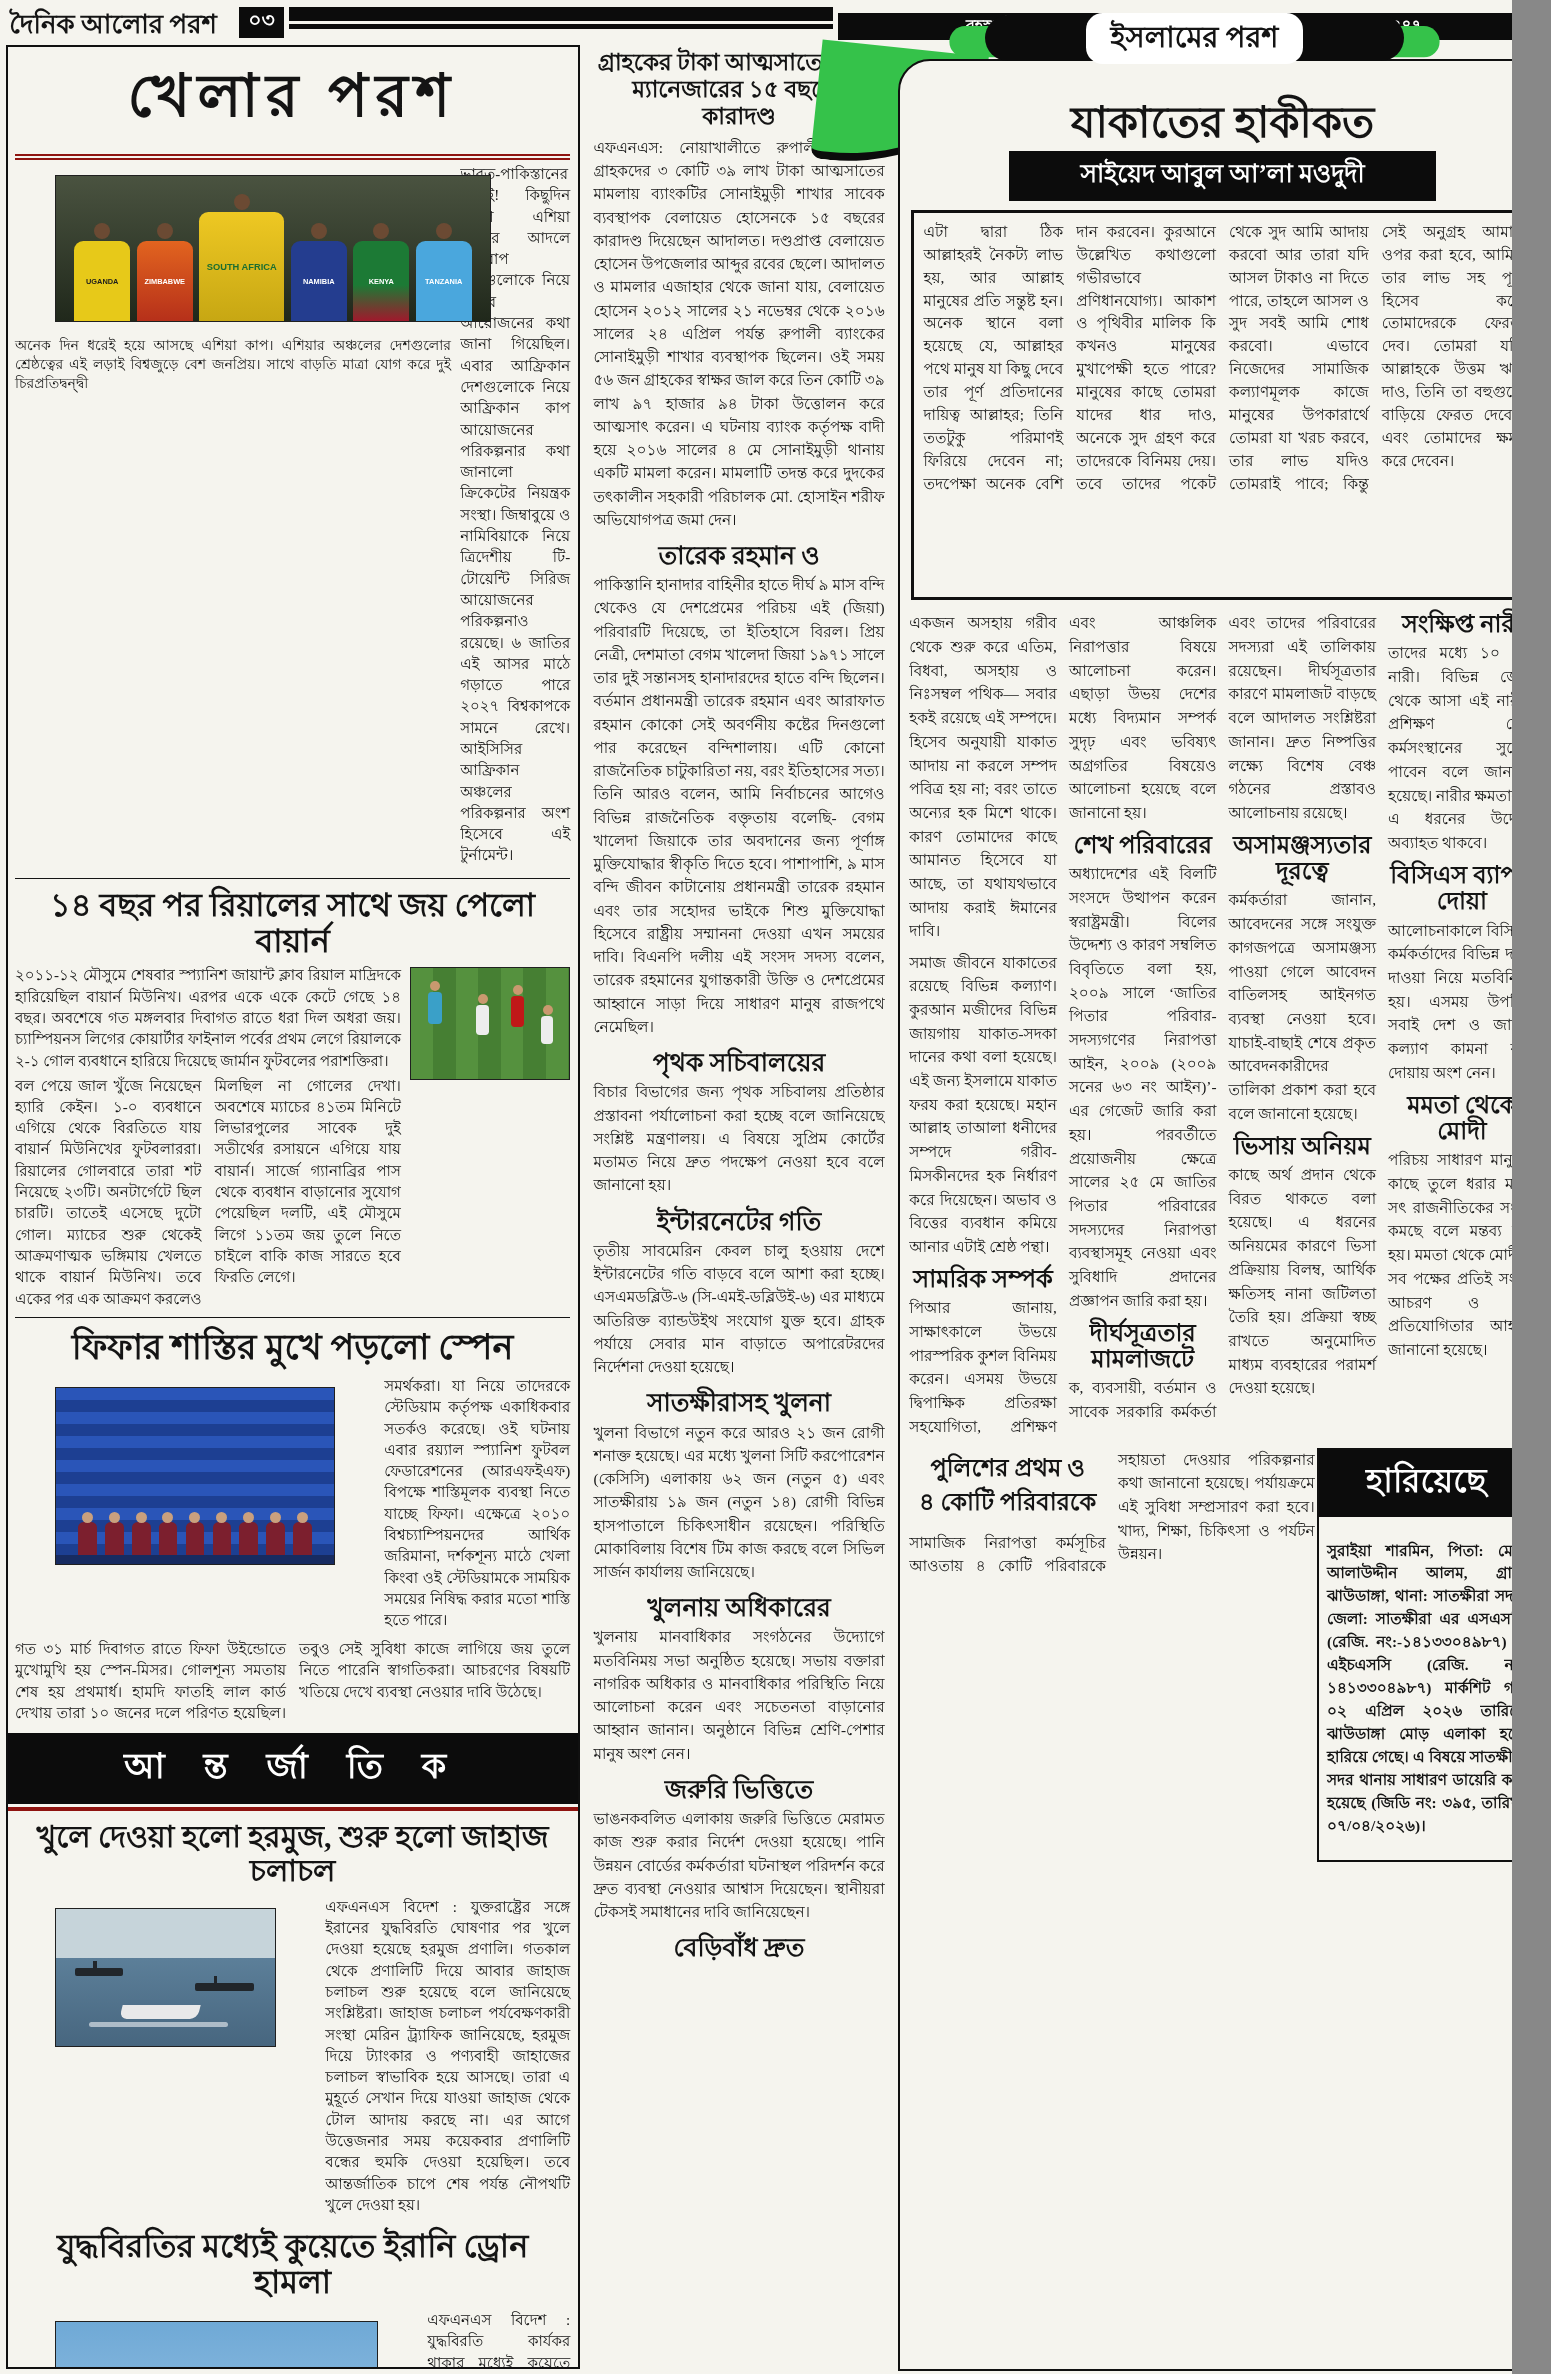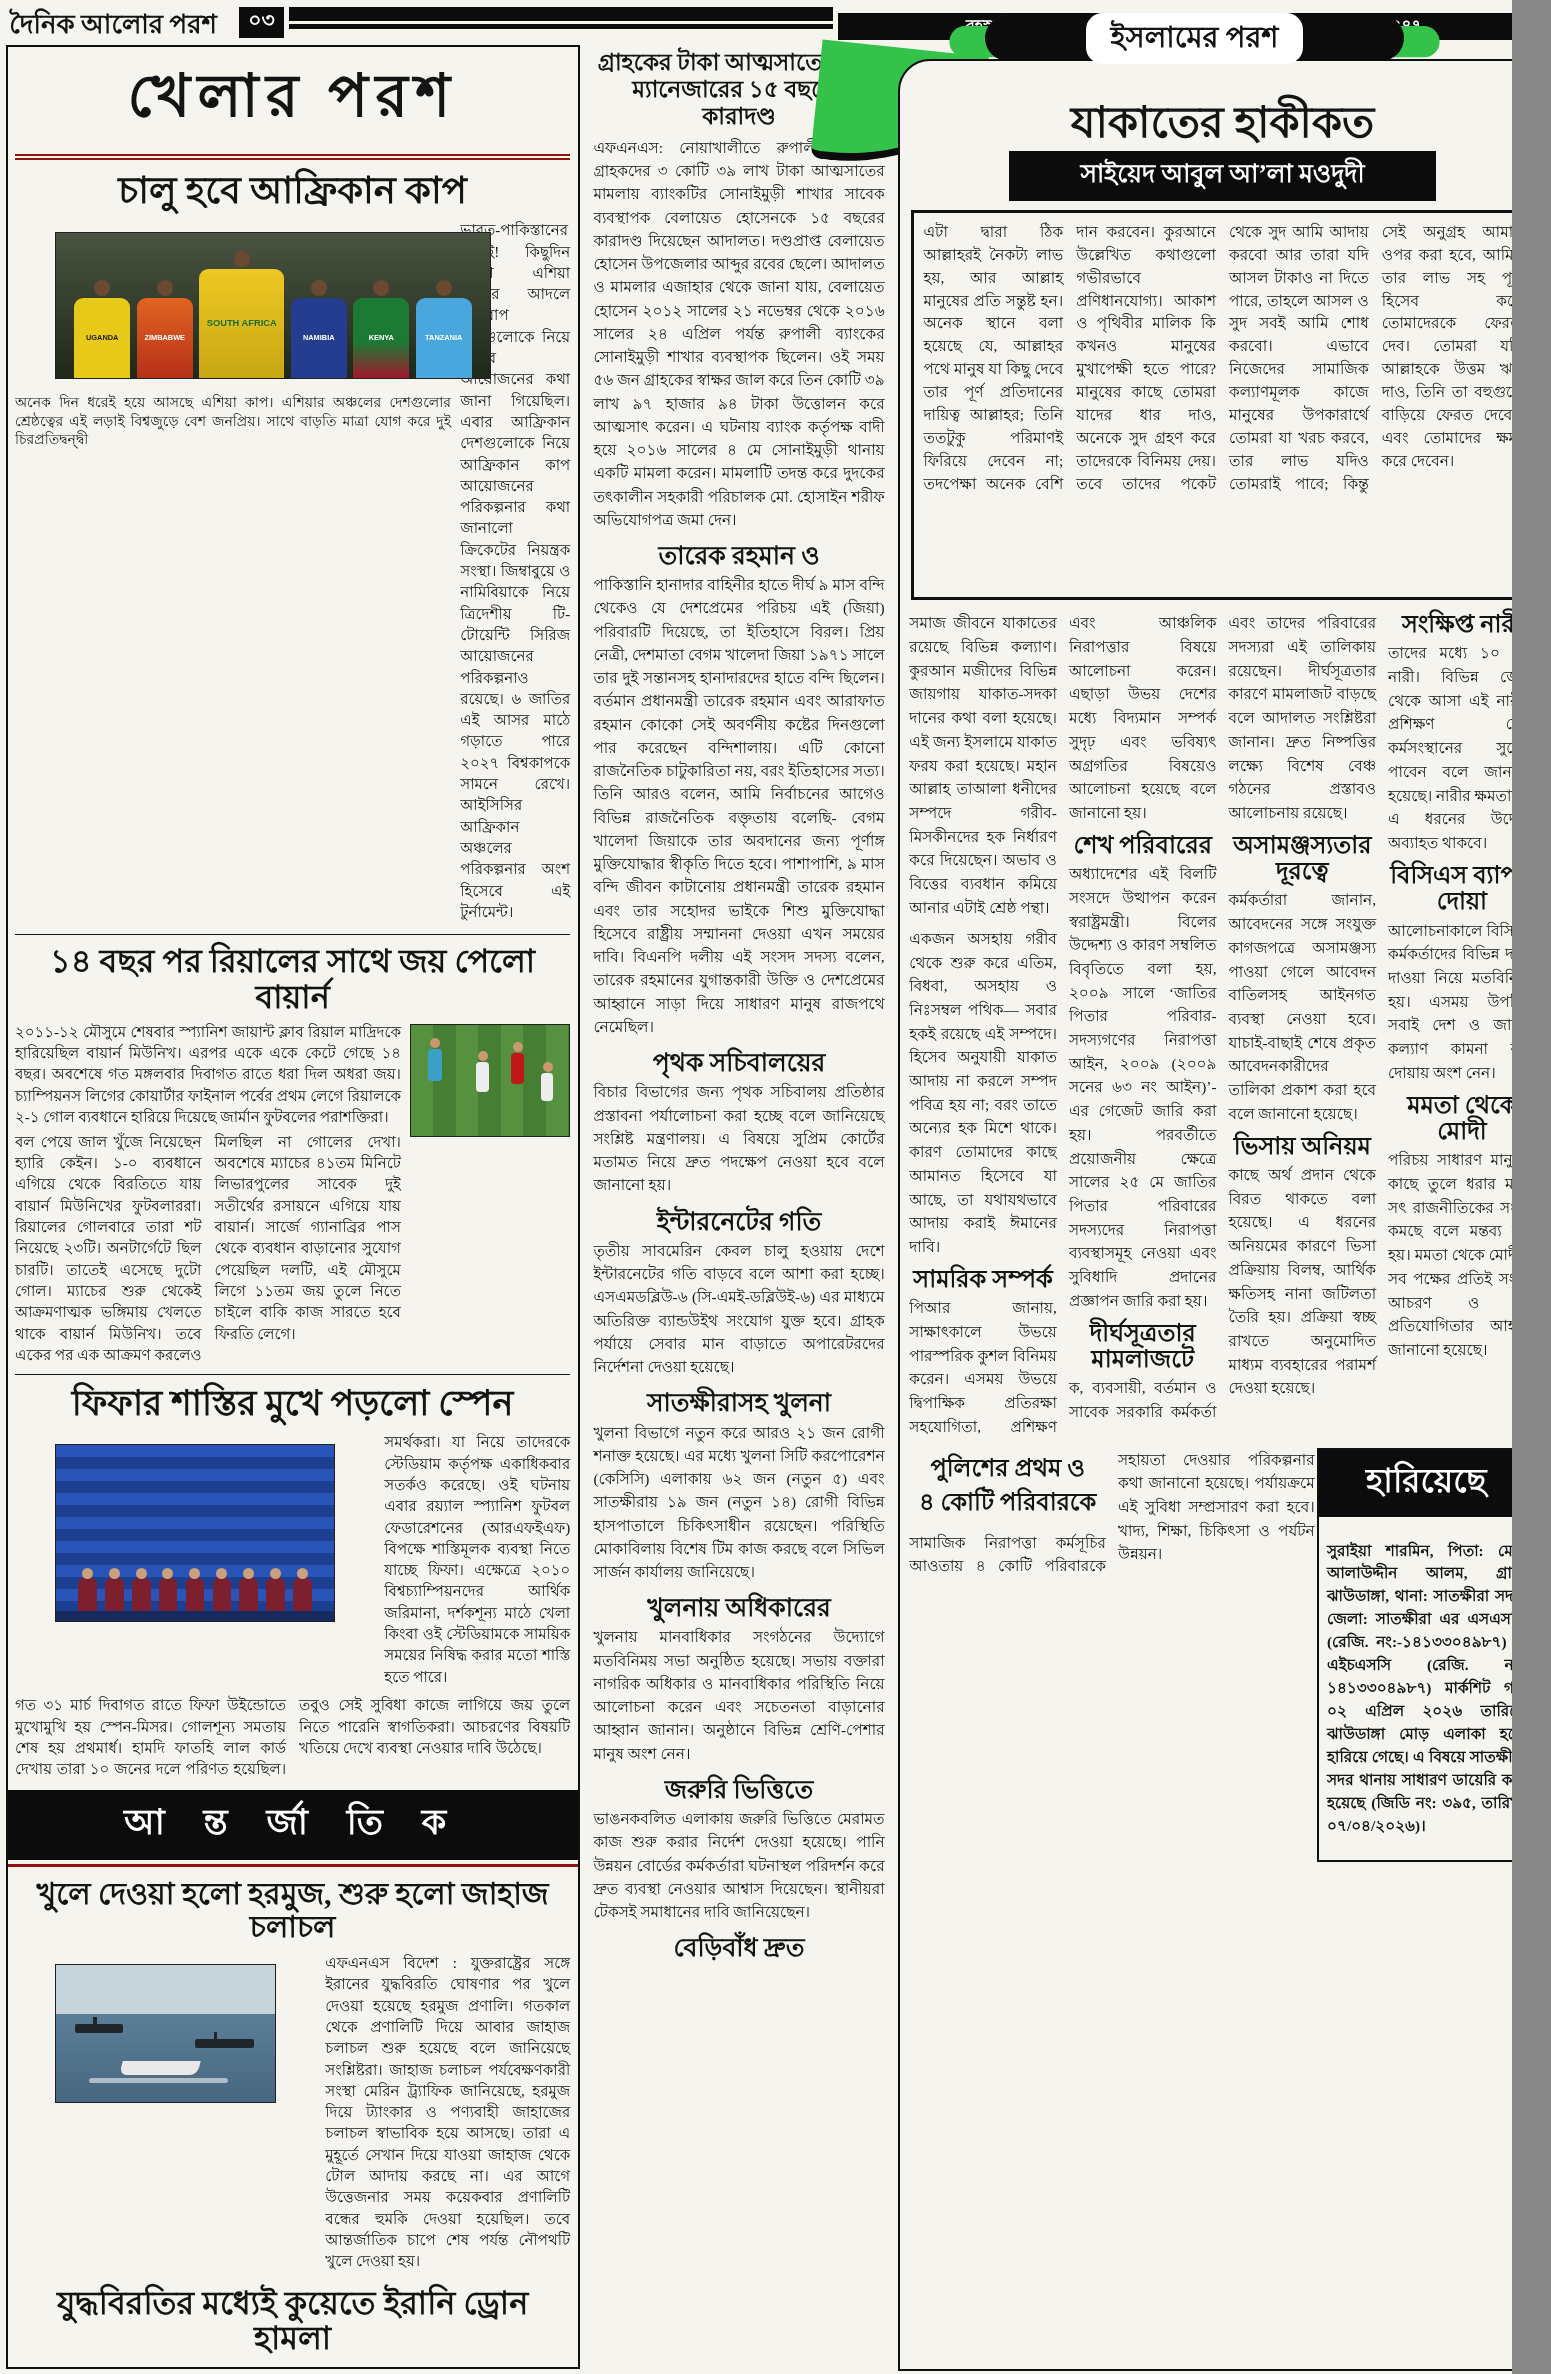--- a/index.html
+++ b/index.html
@@ -110,21 +110,20 @@
   <div class="brand">দৈনিক আলোর পরশ</div>
   <div class="pagenum">০৩</div>
   <div class="bar1"></div>
   <div class="bar2"></div>
   <div class="datebar">বৃহস্পতিবার ॥ ০৯ এপ্রিল ২০২৬ ॥ ২৬ চৈত্র ১৪৩২ ॥ ২০ শাওয়াল ১৪৪৭</div>
 
   <section class="sports">
     <div class="sports-masthead">খেলার পরশ</div>
 
     <article>
-      <h2 class="h-a1">চালু হবে আফ্রিকান কাপ</h2>
       <div class="a1-flex">
         <div class="a1-left">
           <figure class="fig fig-african">
             <div class="players">
               <div class="player">
                   <div class="head"></div>
                   <div class="jersey j0">
                     <span>UGANDA</span>
                   </div>
                 </div>
@@ -264,22 +263,22 @@
     <span class="inner">ইসলামের পরশ</span>
   </div>
 
   <section class="islam">
     <h1 class="islam-title">যাকাতের হাকীকত</h1>
     <div class="islam-byline">সাইয়েদ আবুল আ’লা মওদুদী</div>
 
     <div class="quote-box">এটা দ্বারা ঠিক আল্লাহরই নৈকট্য লাভ হয়, আর আল্লাহ মানুষের প্রতি সন্তুষ্ট হন। অনেক স্থানে বলা হয়েছে যে, আল্লাহর পথে মানুষ যা কিছু দেবে তার পূর্ণ প্রতিদানের দায়িত্ব আল্লাহর; তিনি ততটুকু পরিমাণই ফিরিয়ে দেবেন না; তদপেক্ষা অনেক বেশি দান করবেন। কুরআনে উল্লেখিত কথাগুলো গভীরভাবে প্রণিধানযোগ্য। আকাশ ও পৃথিবীর মালিক কি কখনও মানুষের মুখাপেক্ষী হতে পারে? মানুষের কাছে তোমরা যাদের ধার দাও, অনেকে সুদ গ্রহণ করে তাদেরকে বিনিময় দেয়। তবে তাদের পকেট থেকে সুদ আমি আদায় করবো আর তারা যদি আসল টাকাও না দিতে পারে, তাহলে আসল ও সুদ সবই আমি শোধ করবো। এভাবে নিজেদের সামাজিক কল্যাণমূলক কাজে মানুষের উপকারার্থে তোমরা যা খরচ করবে, তার লাভ যদিও তোমরাই পাবে; কিন্তু সেই অনুগ্রহ আমার ওপর করা হবে, আমিই তার লাভ সহ পূর্ণ হিসেব করে তোমাদেরকে ফেরত দেব। তোমরা যদি আল্লাহকে উত্তম ঋণ দাও, তিনি তা বহুগুণে বাড়িয়ে ফেরত দেবেন এবং তোমাদের ক্ষমা করে দেবেন।</div>
 
     <div class="islam-flow">
+      <p>একজন অসহায় গরীব থেকে শুরু করে এতিম, বিধবা, অসহায় ও নিঃসম্বল পথিক— সবার হকই রয়েছে এই সম্পদে। হিসেব অনুযায়ী যাকাত আদায় না করলে সম্পদ পবিত্র হয় না; বরং তাতে অন্যের হক মিশে থাকে। কারণ তোমাদের কাছে আমানত হিসেবে যা আছে, তা যথাযথভাবে আদায় করাই ঈমানের দাবি।</p>
       <p>সমাজ জীবনে যাকাতের রয়েছে বিভিন্ন কল্যাণ। কুরআন মজীদের বিভিন্ন জায়গায় যাকাত-সদকা দানের কথা বলা হয়েছে। এই জন্য ইসলামে যাকাত ফরয করা হয়েছে। মহান আল্লাহ তাআলা ধনীদের সম্পদে গরীব-মিসকীনদের হক নির্ধারণ করে দিয়েছেন। অভাব ও বিত্তের ব্যবধান কমিয়ে আনার এটাই শ্রেষ্ঠ পন্থা।</p>
-      <p>একজন অসহায় গরীব থেকে শুরু করে এতিম, বিধবা, অসহায় ও নিঃসম্বল পথিক— সবার হকই রয়েছে এই সম্পদে। হিসেব অনুযায়ী যাকাত আদায় না করলে সম্পদ পবিত্র হয় না; বরং তাতে অন্যের হক মিশে থাকে। কারণ তোমাদের কাছে আমানত হিসেবে যা আছে, তা যথাযথভাবে আদায় করাই ঈমানের দাবি।</p>
 
       <div class="isub">সামরিক সম্পর্ক</div>
       <p>পিআর জানায়, সাক্ষাৎকালে উভয়ে পারস্পরিক কুশল বিনিময় করেন। এসময় উভয়ে দ্বিপাক্ষিক প্রতিরক্ষা সহযোগিতা, প্রশিক্ষণ এবং আঞ্চলিক নিরাপত্তার বিষয়ে আলোচনা করেন। এছাড়া উভয় দেশের মধ্যে বিদ্যমান সম্পর্ক সুদৃঢ় এবং ভবিষ্যৎ অগ্রগতির বিষয়েও আলোচনা হয়েছে বলে জানানো হয়।</p>
 
       <div class="isub">শেখ পরিবারের</div>
       <p>অধ্যাদেশের এই বিলটি সংসদে উত্থাপন করেন স্বরাষ্ট্রমন্ত্রী। বিলের উদ্দেশ্য ও কারণ সম্বলিত বিবৃতিতে বলা হয়, ২০০৯ সালে ‘জাতির পিতার পরিবার-সদস্যগণের নিরাপত্তা আইন, ২০০৯ (২০০৯ সনের ৬৩ নং আইন)’-এর গেজেট জারি করা হয়। পরবর্তীতে প্রয়োজনীয় ক্ষেত্রে সালের ২৫ মে জাতির পিতার পরিবারের সদস্যদের নিরাপত্তা ব্যবস্থাসমূহ নেওয়া এবং সুবিধাদি প্রদানের প্রজ্ঞাপন জারি করা হয়।</p>
 
       <div class="isub">দীর্ঘসূত্রতার মামলাজটে</div>
       <p>ক, ব্যবসায়ী, বর্তমান ও সাবেক সরকারি কর্মকর্তা এবং তাদের পরিবারের সদস্যরা এই তালিকায় রয়েছেন। দীর্ঘসূত্রতার কারণে মামলাজট বাড়ছে বলে আদালত সংশ্লিষ্টরা জানান। দ্রুত নিষ্পত্তির লক্ষ্যে বিশেষ বেঞ্চ গঠনের প্রস্তাবও আলোচনায় রয়েছে।</p>
 

